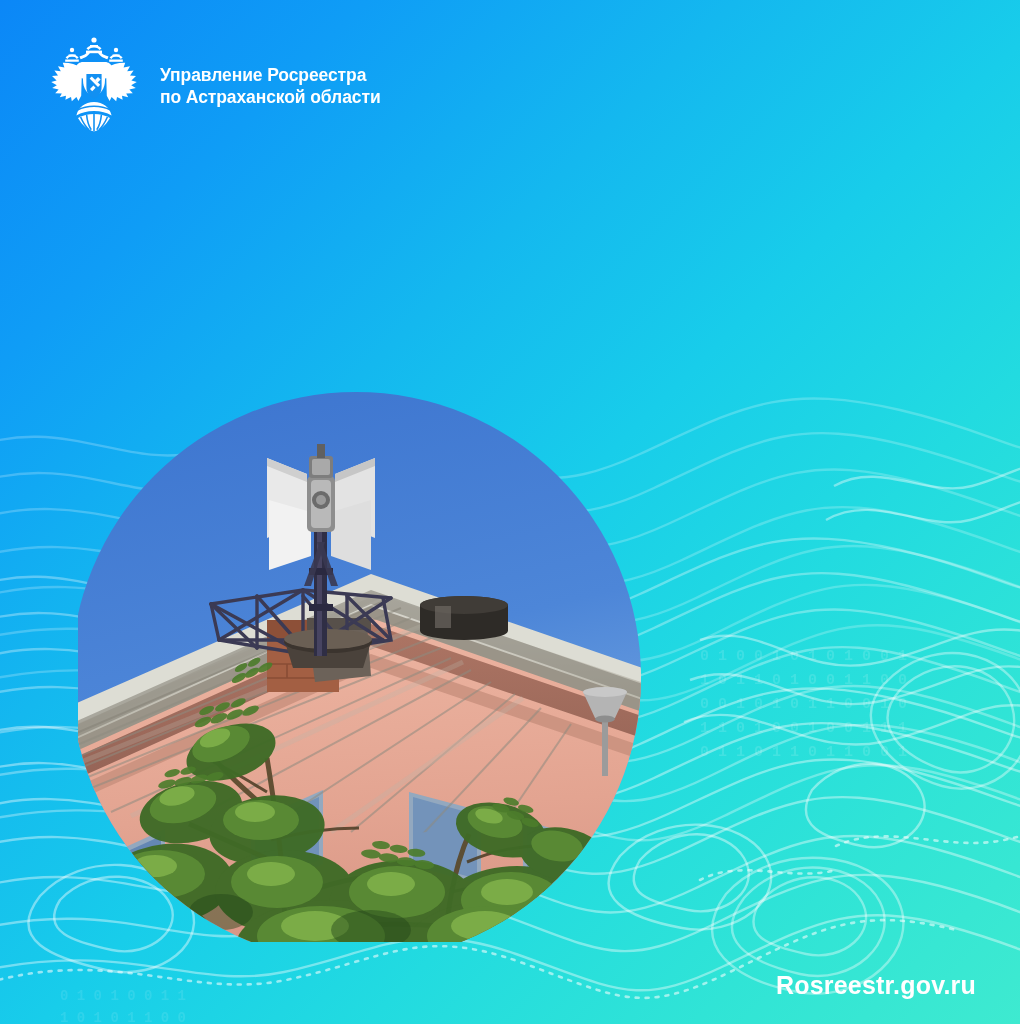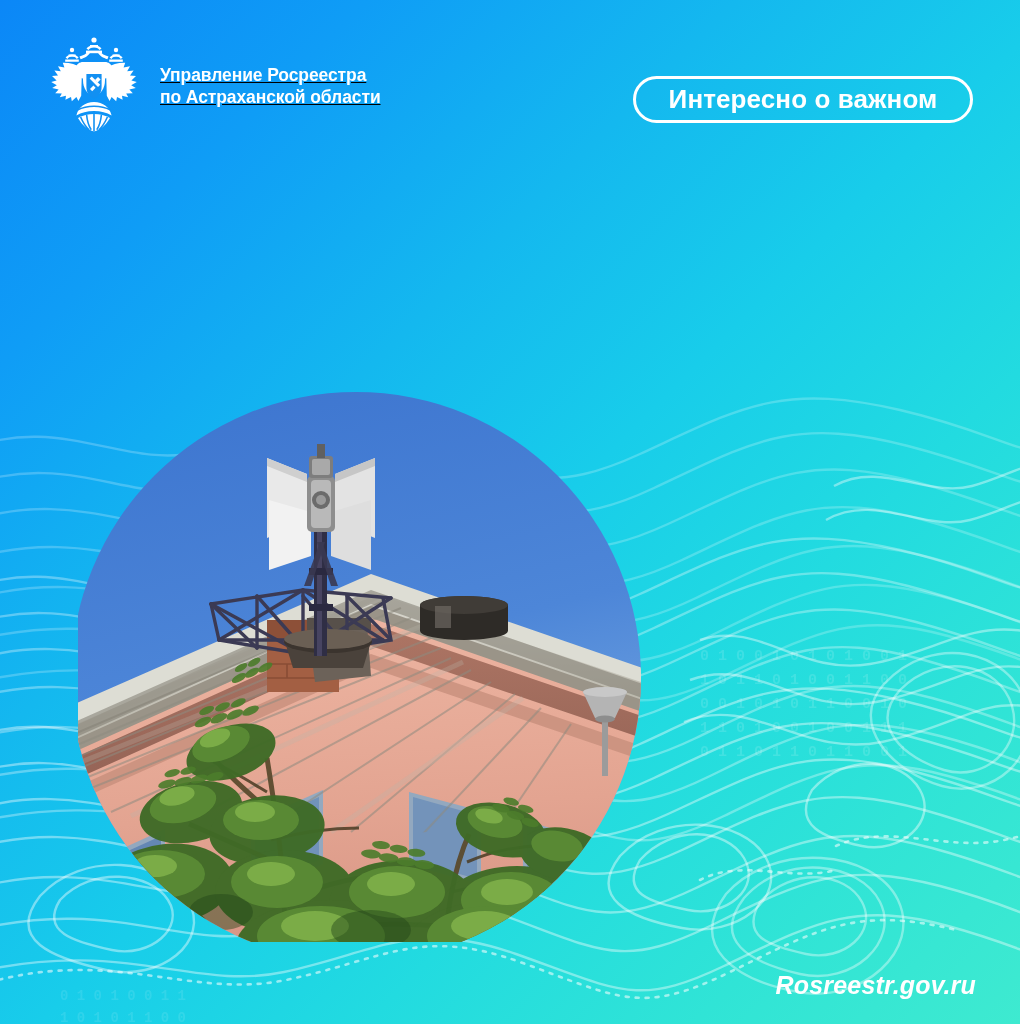--- a/index.html
+++ b/index.html
@@ -38,21 +38,20 @@
     top: 0; left: 0; right: 0;
     height: 160px;
   }
   .logo-block {
     position: absolute;
     left: 42px;
     top: 34px;
     display: flex;
     align-items: center;
     gap: 14px;
-    text-decoration: underline;
   }
   .emblem { width: 104px; height: 100px; display: block; }
   .logo-text {
     color: #ffffff;
     font-size: 17.5px;
     font-weight: 700;
     line-height: 1.26;
     letter-spacing: -0.1px;
     white-space: pre-line;
     margin-top: 4px;
@@ -123,21 +122,20 @@
 
   
   .footer-url {
     position: absolute;
     right: 44px;
     bottom: 24px;
     color: #ffffff;
     font-size: 25px;
     font-weight: 700;
     letter-spacing: 0.2px;
-    font-style: italic;
   }
 </style>
 </head>
 <body>
 
 <div id="card">
 
   <div class="deco">
     <svg viewBox="0 0 1020 1024" xmlns="http://www.w3.org/2000/svg" aria-hidden="true">
       <defs>
@@ -255,23 +253,20 @@
           <path d="M59.4 80.8 c-.6 6.4-2.2 11.4-4.6 15"></path>
           <path d="M38.6 83 c2.4 5.6 5.2 9.8 8.4 12.8"></path>
           <path d="M65.4 83 c-2.4 5.6-5.2 9.8-8.4 12.8"></path>
           <path d="M35.4 76 c5-2.6 10.4-3.8 16.6-3.8 s11.6 1.2 16.6 3.8"></path>
         </g>
       </svg>
       <div class="logo-text">Управление Росреестра
 по Астраханской области</div>
     </div>
 
-    <div class="badge">
-      <span class="badge-label">Интересно о важном</span>
-    </div>
   </div>
 
 
   <div class="photo-wrap">
     <div class="photo-clip">
       <div class="photo">
         <svg viewBox="0 0 570 570" xmlns="http://www.w3.org/2000/svg" aria-hidden="true">
           <defs>
             <linearGradient id="sky" x1="0" y1="0" x2="0.25" y2="1">
               <stop offset="0" stop-color="#3c74cf"></stop>

